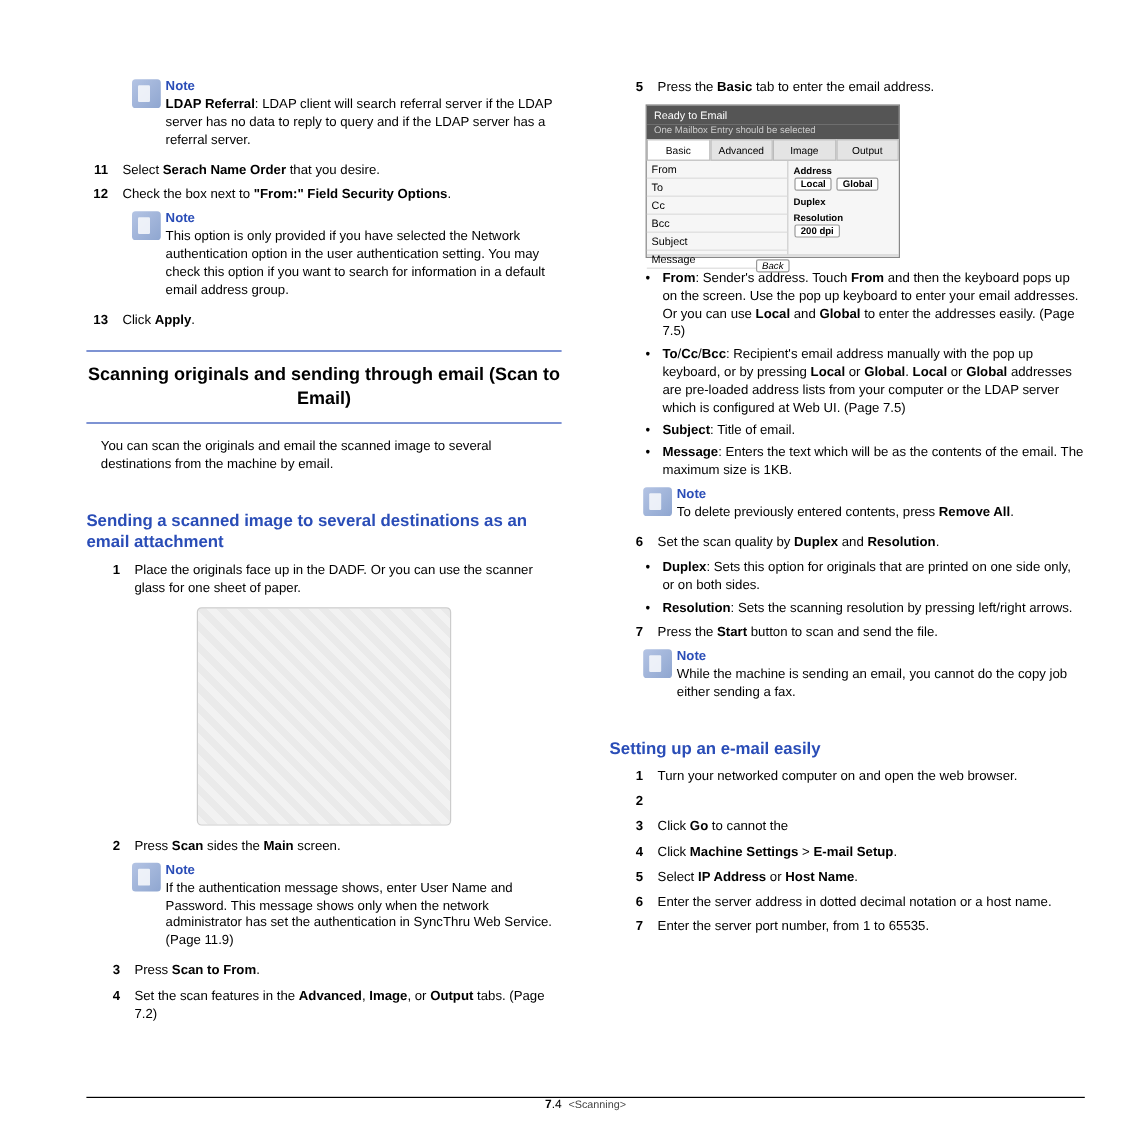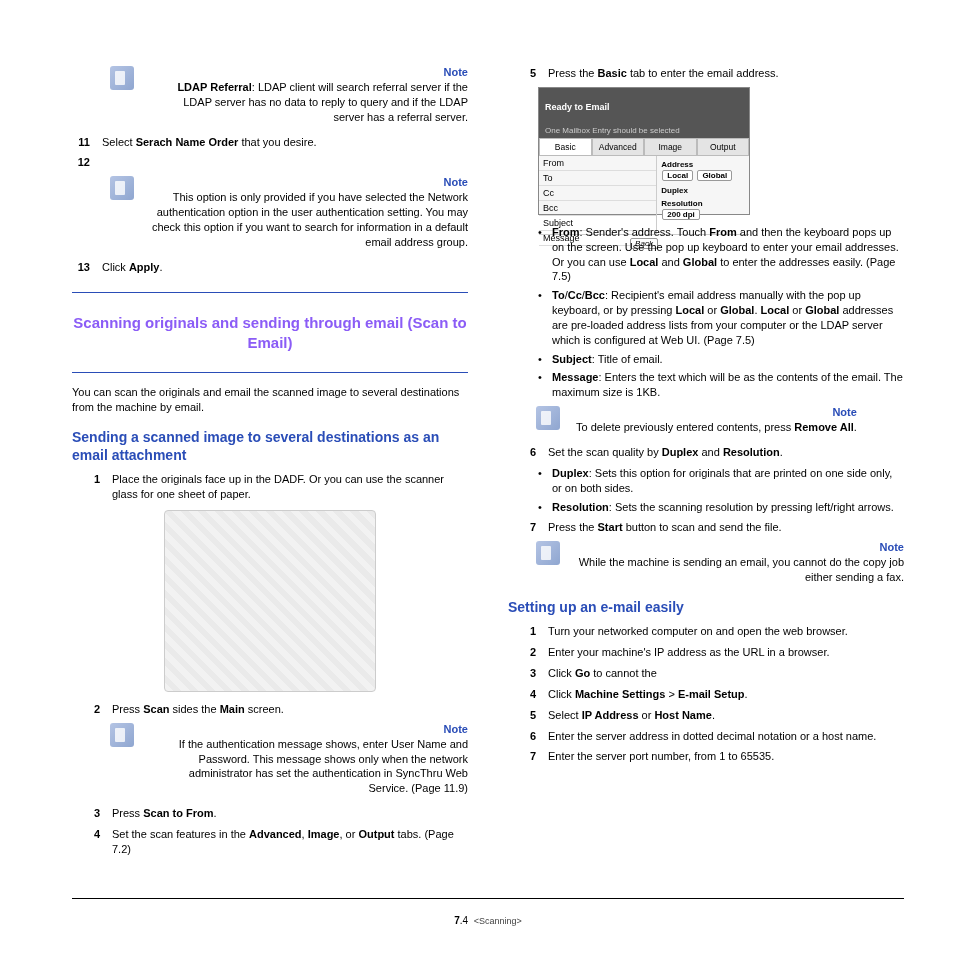--- a/index.html
+++ b/index.html
@@ -17,23 +17,22 @@
     padding: 60px 50px 40px 72px;
     display: flex;
     gap: 40px;
   }
   .col {
     flex: 1;
     min-width: 0;
   }
   .note-block {
     display: flex;
-    gap: 16px;
+    gap: 4px;
     margin: 6px 0 10px 38px;
-    text-align: right;
   }
   .note-block.tight { margin-left: 28px; }
   .note-icon {
     width: 24px;
     height: 24px;
     background: linear-gradient(135deg, #b4c4e4, #8fa6d0);
     border-radius: 3px;
     flex: 0 0 24px;
     position: relative;
   }
@@ -54,59 +53,59 @@
   .note-text { line-height: 1.35; }
   .ol-row {
     display: flex;
     gap: 12px;
     margin: 6px 0;
     line-height:1.35;
   }
   .ol-num { font-weight: bold; min-width: 18px; text-align:right;}
   .ol-row.pad-left {padding-left:10px;}
   .section-title {
-    color: #8b5cf6;
+    color: #000000;
     font-weight: bold;
     font-size: 15px;
     text-align: center;
     border-top: 1.5px solid #2a4db7;
     border-bottom: 1.5px solid #2a4db7;
-    padding: 20px 0;
+    padding: 10px 0;
     margin: 18px 0 12px 0;
     line-height: 1.3;
   }
   .subsection-title {
     color: #2a4db7;
     font-weight: bold;
     font-size: 14px;
-    margin: 14px 0 8px 0;
+    margin: 30px 0 8px 0;
     line-height:1.25;
   }
   p.body {
-    margin: 6px 0;
+    margin: 6px 12px;
     line-height: 1.35;
   }
   .img-placeholder {
     width: 210px;
     height: 180px;
     margin: 8px auto 10px auto;
     background: repeating-linear-gradient(45deg,#f2f2f2,#f2f2f2 6px,#eaeaea 6px,#eaeaea 12px);
     border:1px solid #ccc;
     border-radius:4px;
   }
   .screenshot-placeholder {
     width: 210px;
     height: 126px;
     margin: 4px 0 10px 30px;
     border: 1px solid #888;
     background: #f6f6f6;
     font-size:9px;
   }
   .ss-header{
-    background:#555;color:#fff;padding:14px 6px;font-weight:bold;
+    background:#555;color:#fff;padding:3px 6px;font-weight:normal;
   }
   .ss-sub{font-size:8px;padding:0 22px 3px 6px;background:#555;color:#ccc;}
   .ss-tabs{display:flex;font-size:8.5px;}
   .ss-tab{flex:1;text-align:center;padding:3px 0;border:1px solid #bbb;background:#e4e4e4;}
   .ss-tab.first{background:#fff;}
   .ss-body{display:flex;height:78px;}
   .ss-left{flex:1.4;border-right:1px solid #ccc;}
   .ss-right{flex:1;padding:4px;font-size:8px;font-weight:bold;}
   .ss-row{border-bottom:1px solid #ddd;padding:2px 4px;white-space:nowrap;overflow:hidden;}
   .ss-btn{display:inline-block;border:1px solid #999;padding:0 4px;margin:1px;border-radius:2px;font-size:8px;background:#fff;}
@@ -116,21 +115,21 @@
     margin:4px 0 4px 30px;
     line-height:1.35;
   }
   .bullet-row .dot{min-width:8px;}
   .footer{
     position:absolute;
     bottom:28px;left:72px;right:50px;
     border-top:1px solid #000;
     text-align:center;
     font-size:10px;
-    padding-top:16px;
+    padding-top:0;
   }
   .footer .pn{font-weight:bold;}
   b{font-weight:bold;}
 </style>
 </head>
 <body>
 
 <div class="page">
 
   <div class="col">
@@ -143,20 +142,21 @@
       </div>
     </div>
 
     <div class="ol-row">
       <div class="ol-num">11</div>
       <div><span>Select </span><b>Serach Name Order</b><span> that you desire.</span></div>
     </div>
 
     <div class="ol-row">
       <div class="ol-num">12</div>
+      <div><span>Check the box next to  </span><b>"From:" Field Security Options</b><span>.</span></div>
     </div>
 
     <div class="note-block">
       <div class="note-icon"></div>
       <div>
         <div class="note-label">Note</div>
         <div class="note-text">This option is only provided if you have selected the Network authentication option in the user authentication setting. You may check this option if you want to search for information in a default email address group.</div>
       </div>
     </div>
 
@@ -298,21 +298,20 @@
 
     <div class="subsection-title">Setting up an e-mail easily</div>
 
 
     <div class="ol-row pad-left">
         <div class="ol-num">1</div>
         <div>Turn your networked computer on and open the web browser.</div>
       </div>
     <div class="ol-row pad-left">
         <div class="ol-num">2</div>
-        <div>Enter your machine's IP address as the URL in a browser.</div>
       </div>
     <div class="ol-row pad-left">
         <div class="ol-num">3</div>
         <div><span>Click </span><b>Go</b><span> to cannot the </span></div>
       </div>
     <div class="ol-row pad-left">
         <div class="ol-num">4</div>
         <div><span>Click </span><b>Machine Settings</b><span> &gt; </span><b>E-mail Setup</b><span>.</span></div>
       </div>
     <div class="ol-row pad-left">

